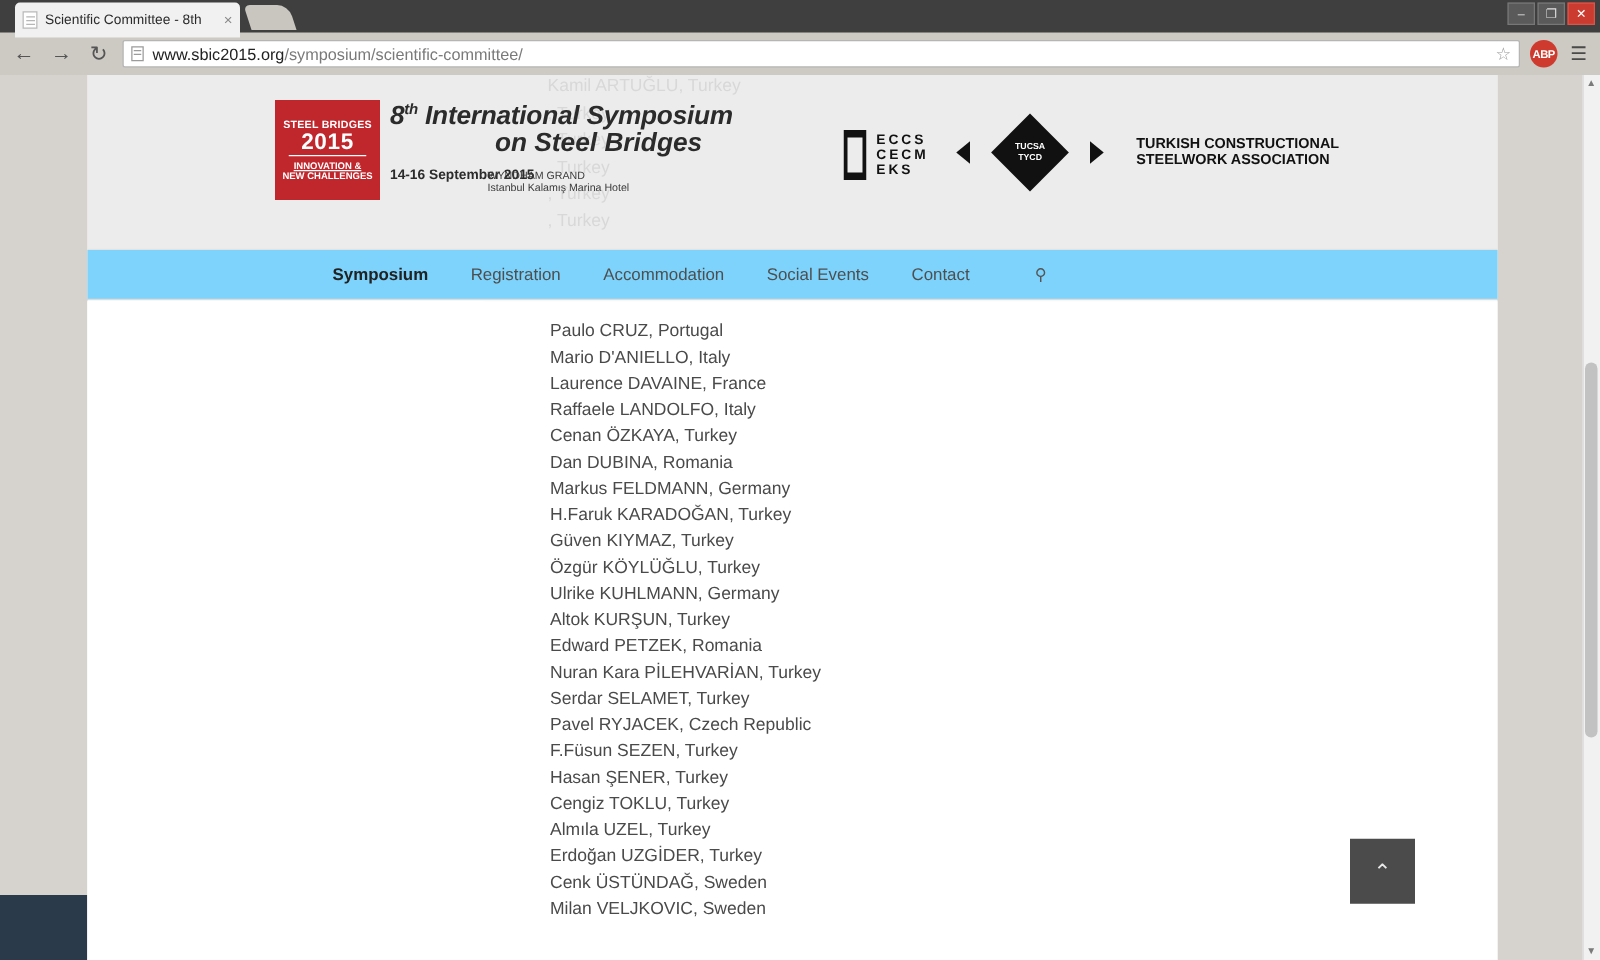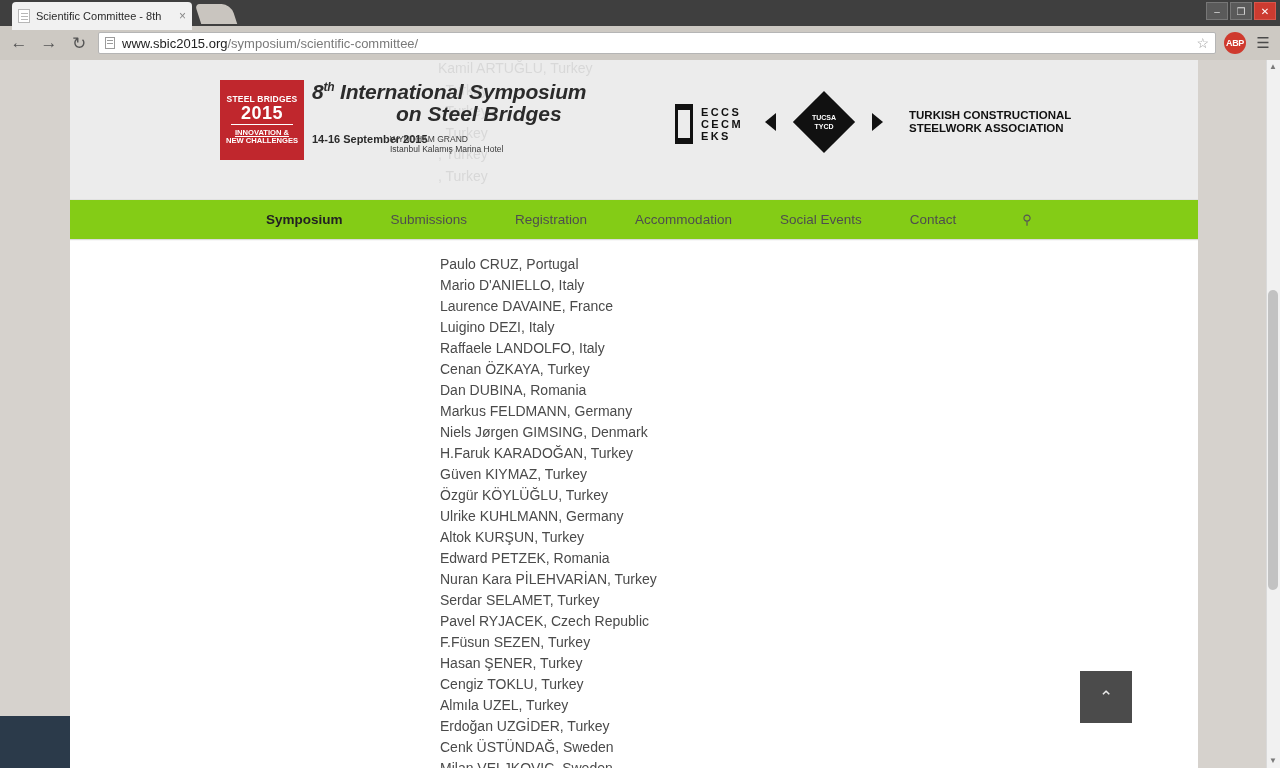--- a/index.html
+++ b/index.html
@@ -153,22 +153,22 @@
   }
   .tucsa .arrow-l, .tucsa .arrow-r {
     width:0;height:0;border-top:9px solid transparent;border-bottom:9px solid transparent;
   }
   .tucsa .arrow-l { border-right:11px solid #111; }
   .tucsa .arrow-r { border-left:11px solid #111; }
   .tucsa .tucsa-text { font-size:11.5px; font-weight:bold; line-height:13px; color:#111; }
 
   .nav {
     position:absolute; left:0; top:140px; width:1128px; height:40px;
-    background:#84cc16; border-bottom:1px solid #dcdcdc;
-    display:flex; align-items:center; padding-left:180px; gap:16px;
+    background:#7dd3fc; border-bottom:1px solid #dcdcdc;
+    display:flex; align-items:center; padding-left:180px; gap:2px;
   }
   .nav a {
     font-size:13.5px; color:#4e4e4e; text-decoration:none; padding:0 16px;
     line-height:40px;
   }
   .nav a.active { color:#222; font-weight:bold; }
   .nav .searchicon { margin-left:34px; color:#555; font-size:13px; }
 
   .content {
     position:absolute; left:0; top:181px; width:1128px; bottom:0;
@@ -286,41 +286,38 @@
         <div class="diamond">
             <span>TUCSA<br>TYCD</span>
           </div>
         <div class="arrow-r"></div>
         <div class="tucsa-text">TURKISH CONSTRUCTIONAL<br>STEELWORK ASSOCIATION</div>
       </div>
     </div>
 
     <div class="nav">
       <a href="#" class="active">Symposium</a>
-      <a href="#">Submissions</a>
       <a href="#">Registration</a>
       <a href="#">Accommodation</a>
       <a href="#">Social Events</a>
       <a href="#">Contact</a>
       <span class="searchicon">⚲</span>
     </div>
 
     <div class="content">
       <div class="sidebar-left"></div>
 
       <div class="names">
         <div class="n">Paulo CRUZ, Portugal</div>
         <div class="n">Mario D'ANIELLO, Italy</div>
         <div class="n">Laurence DAVAINE, France</div>
-        <div class="n">Luigino DEZI, Italy</div>
         <div class="n">Raffaele LANDOLFO, Italy</div>
         <div class="n">Cenan ÖZKAYA, Turkey</div>
         <div class="n">Dan DUBINA, Romania</div>
         <div class="n">Markus FELDMANN, Germany</div>
-        <div class="n">Niels Jørgen GIMSING, Denmark</div>
         <div class="n">H.Faruk KARADOĞAN, Turkey</div>
         <div class="n">Güven KIYMAZ, Turkey</div>
         <div class="n">Özgür KÖYLÜĞLU, Turkey</div>
         <div class="n">Ulrike KUHLMANN, Germany</div>
         <div class="n">Altok KURŞUN, Turkey</div>
         <div class="n">Edward PETZEK, Romania</div>
         <div class="n">Nuran Kara PİLEHVARİAN, Turkey</div>
         <div class="n">Serdar SELAMET, Turkey</div>
         <div class="n">Pavel RYJACEK, Czech Republic</div>
         <div class="n">F.Füsun SEZEN, Turkey</div>

